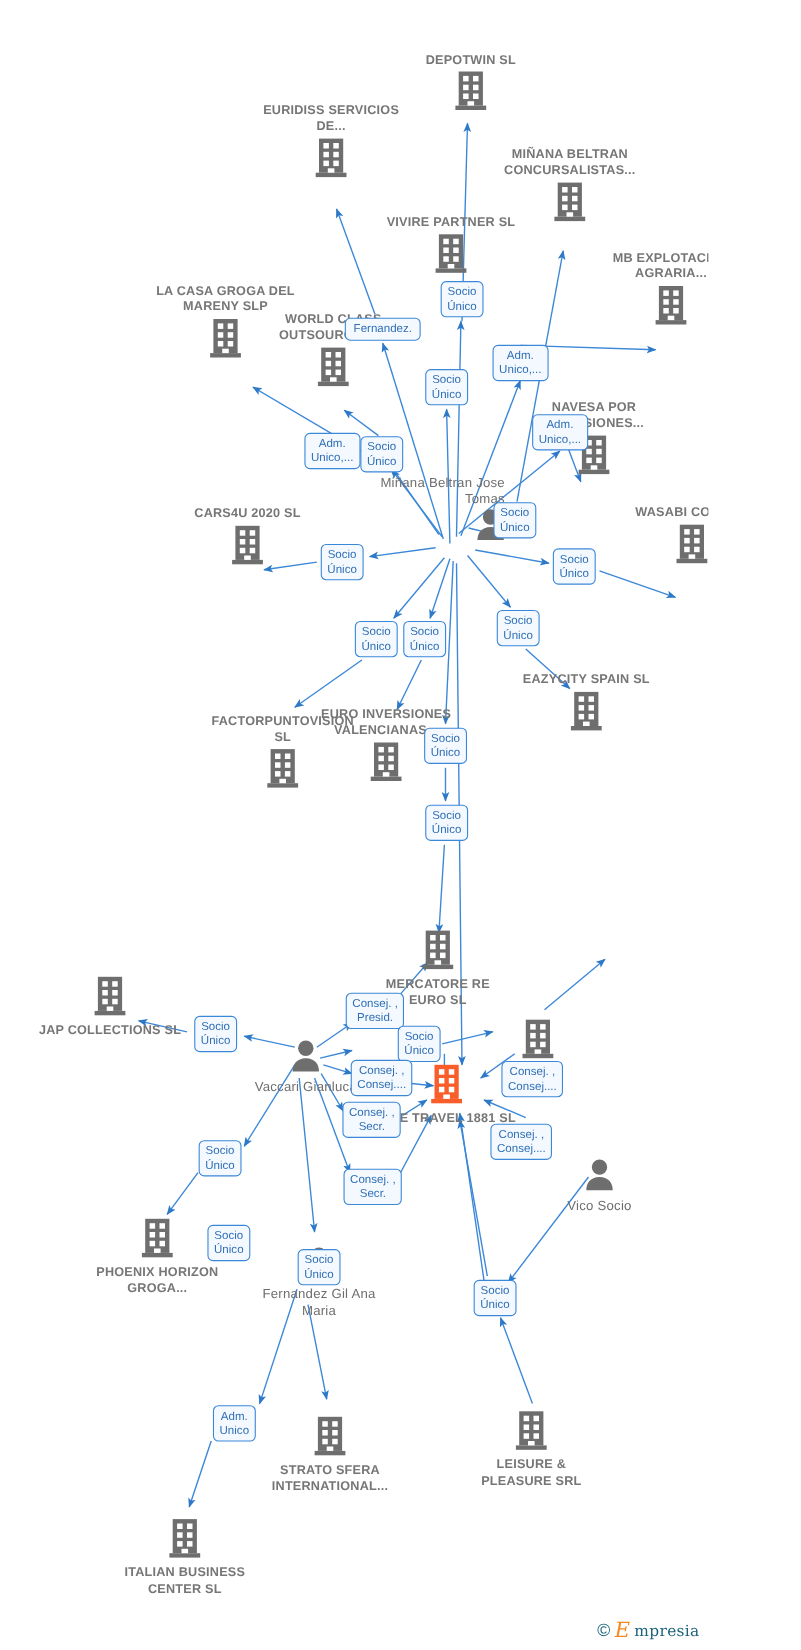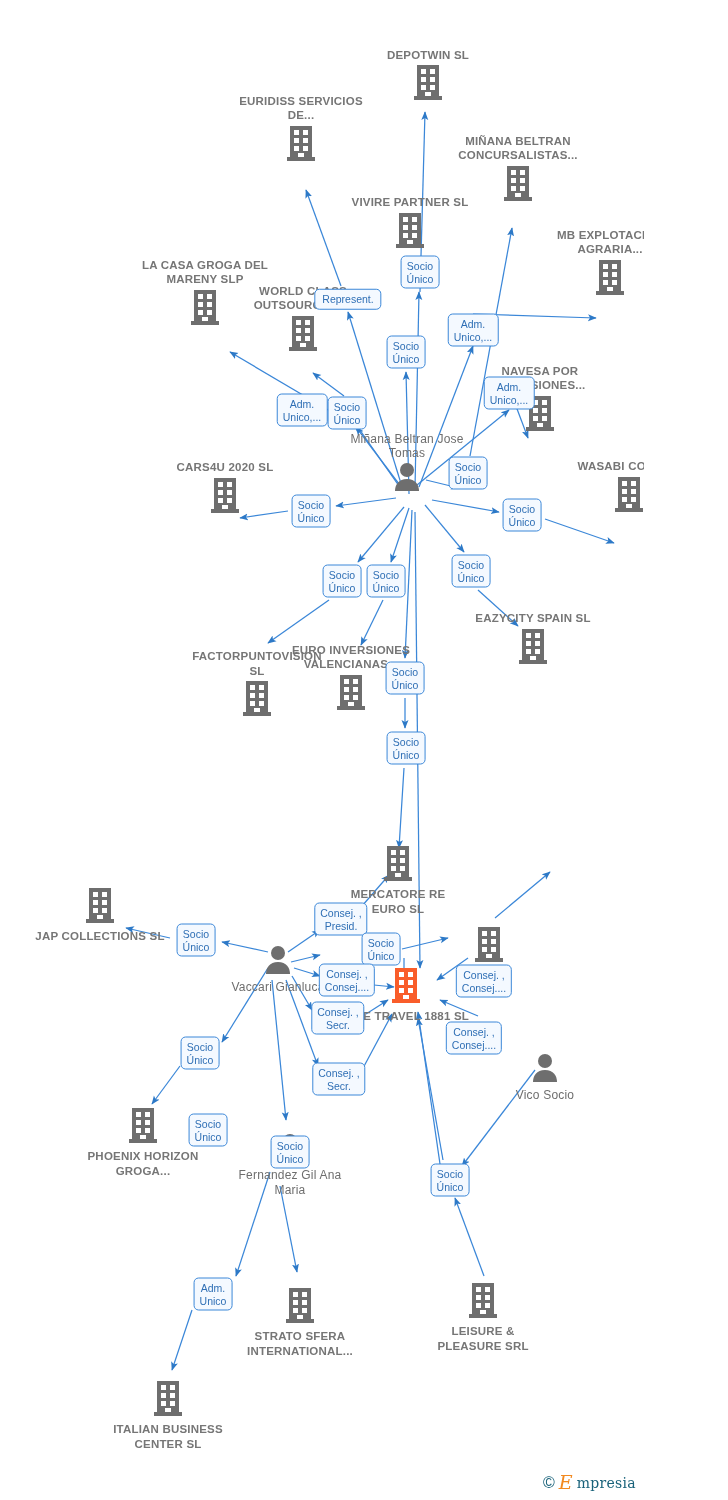--- a/index.html
+++ b/index.html
@@ -233,21 +233,21 @@
               <rect x="9" y="6" width="5" height="5"></rect>
               <rect x="18" y="6" width="5" height="5"></rect>
               <rect x="9" y="14" width="5" height="5"></rect>
               <rect x="18" y="14" width="5" height="5"></rect>
               <rect x="9" y="22" width="5" height="5"></rect>
               <rect x="18" y="22" width="5" height="5"></rect>
               <rect x="13" y="29" width="6" height="4"></rect>
             </g>
           </svg></span>
       </div>
-      <div class="node above person" style="left: 407px; top: 431.5px;">
+      <div class="node above person" style="left: 394px; top: 431.5px; text-align: right;">
         <span class="cap">Miñana
 Beltran
 Jose Tomas</span>
         <span class="glyph"><svg width="26" height="30" viewBox="0 0 26 30">
             <circle cx="13" cy="8" r="7" fill="#6e6e6e"></circle>
             <path d="M13 17 C4.5 17 1 23 1 29 L25 29 C25 23 21.5 17 13 17 Z" fill="#6e6e6e"></path>
           </svg></span>
       </div>
       <div class="node above" style="left: 225px; top: 460px;">
         <span class="cap">CARS4U
@@ -496,21 +496,21 @@
             </g>
           </svg></span>
         <span class="cap">ITALIAN
 BUSINESS
 CENTER  SL</span>
       </div>
     </div>
   <div id="elabels">
       <div class="lbl" style="left: 420px; top: 272px;">Socio
 Único</div>
-      <div class="lbl one" style="left: 348px; top: 299px;">Represent.</div>
+      <div class="lbl one" style="left: 348px; top: 299px;">Fernandez.</div>
       <div class="lbl" style="left: 406px; top: 352px;">Socio
 Único</div>
       <div class="lbl" style="left: 473px; top: 330px;">Adm.
 Unico,...</div>
       <div class="lbl" style="left: 509px; top: 393px;">Adm.
 Unico,...</div>
       <div class="lbl" style="left: 302px; top: 410px;">Adm.
 Unico,...</div>
       <div class="lbl" style="left: 347px; top: 413px;">Socio
 Único</div>

